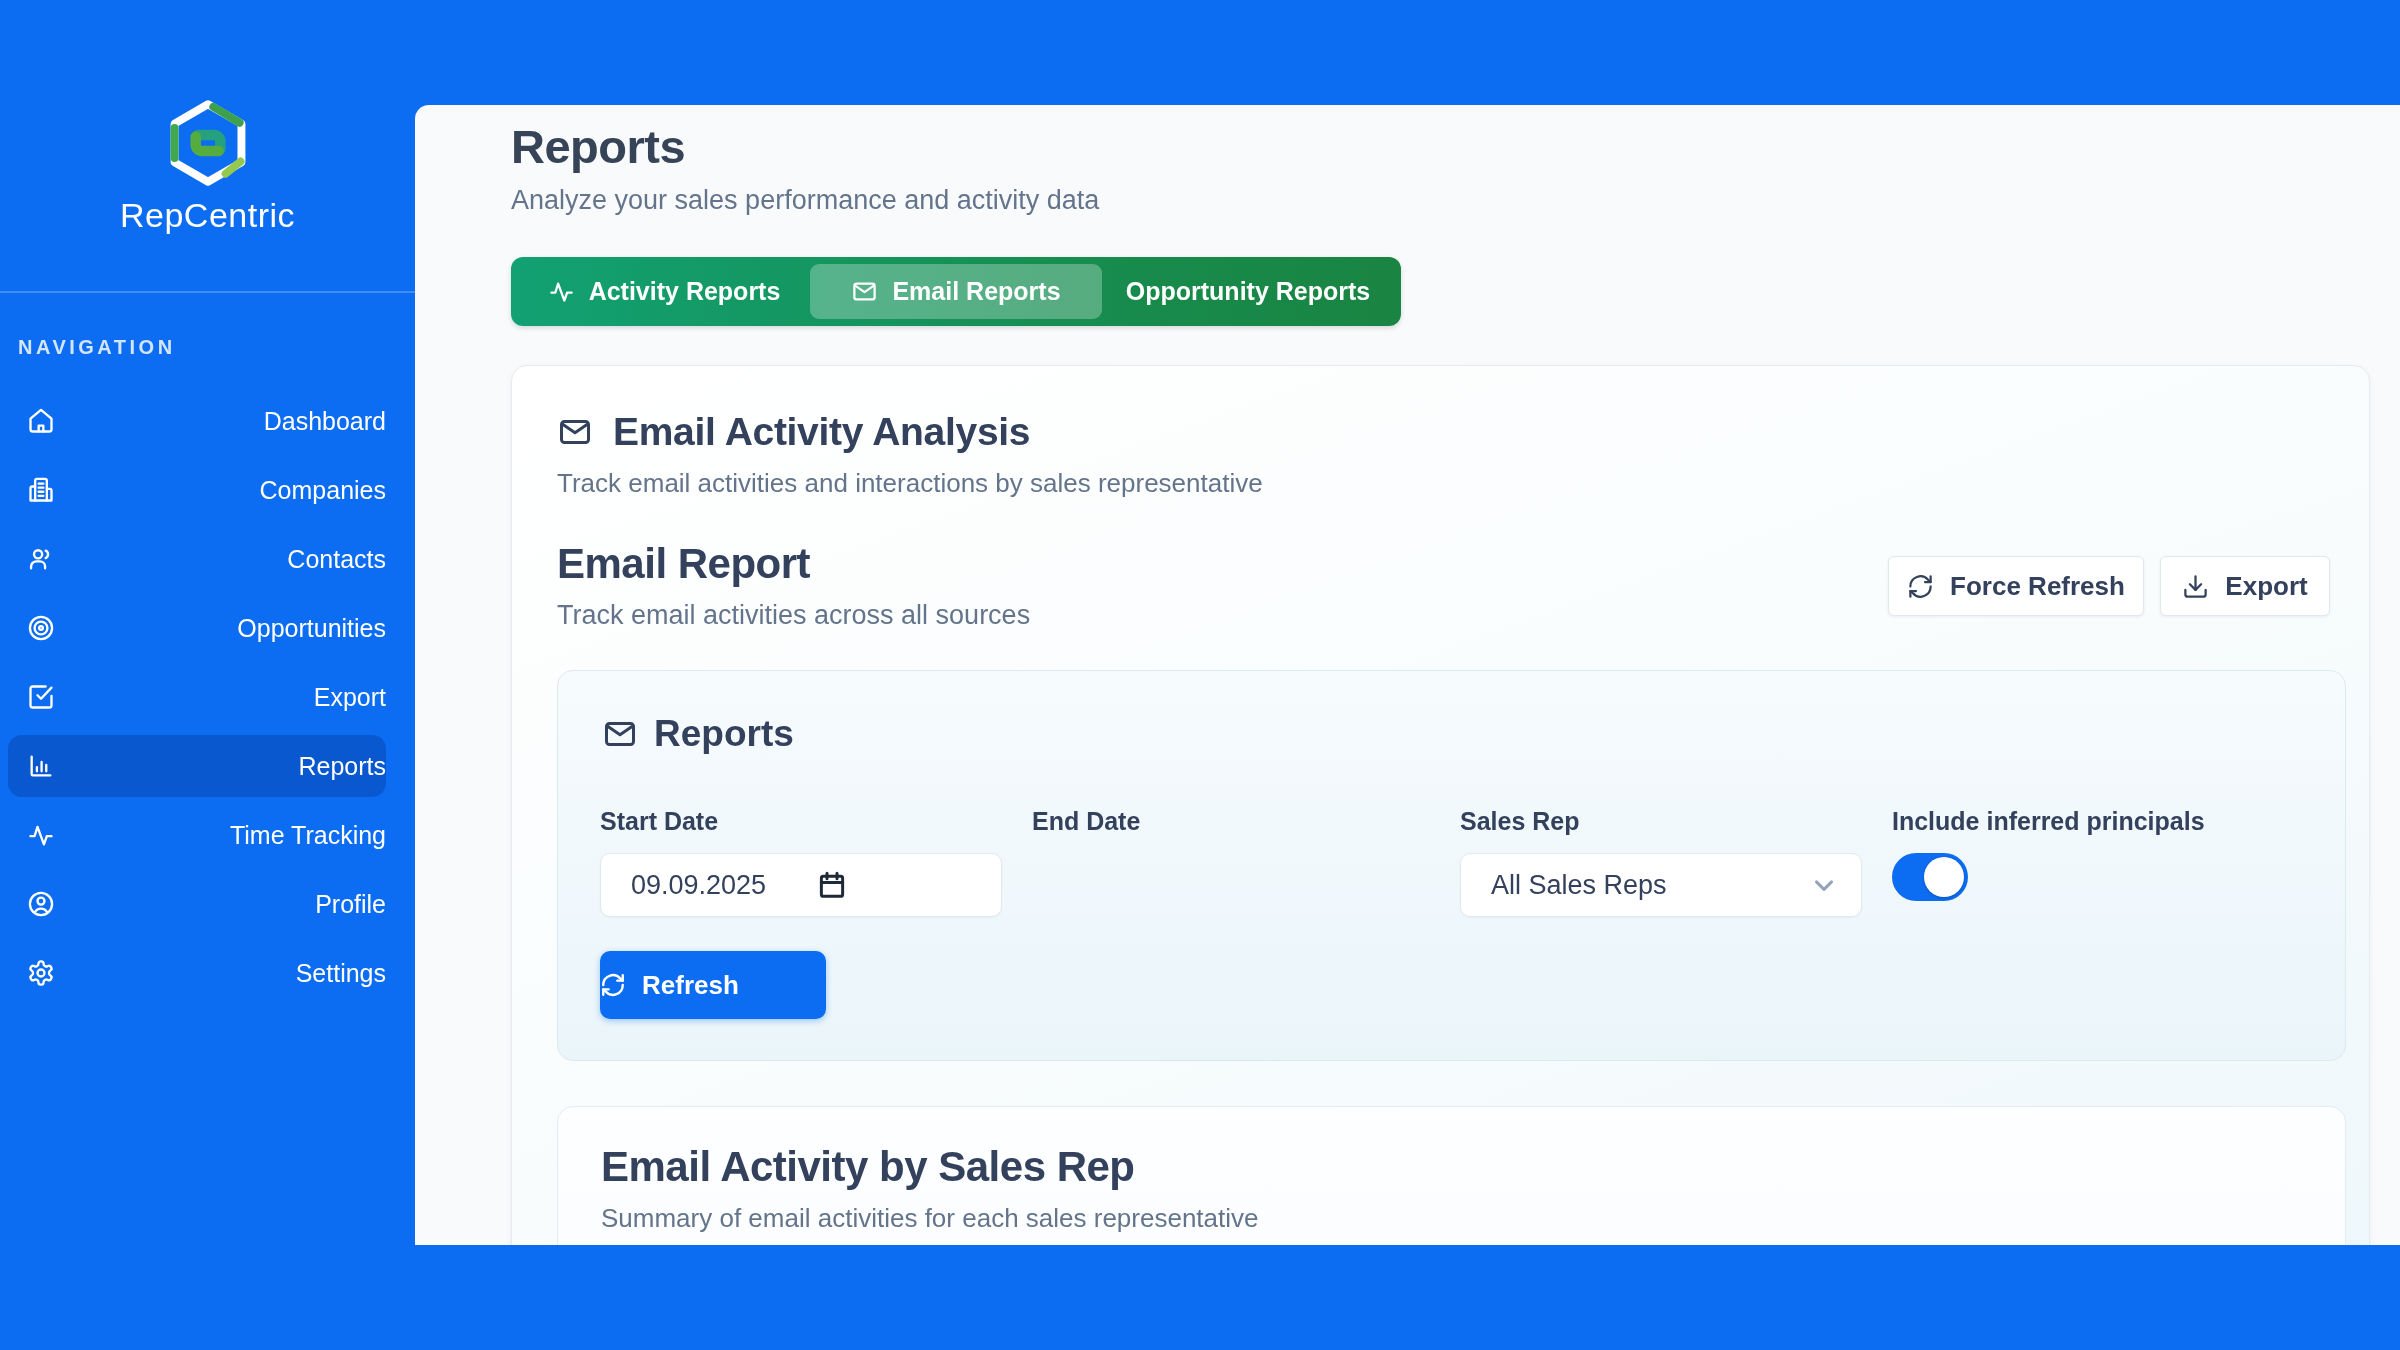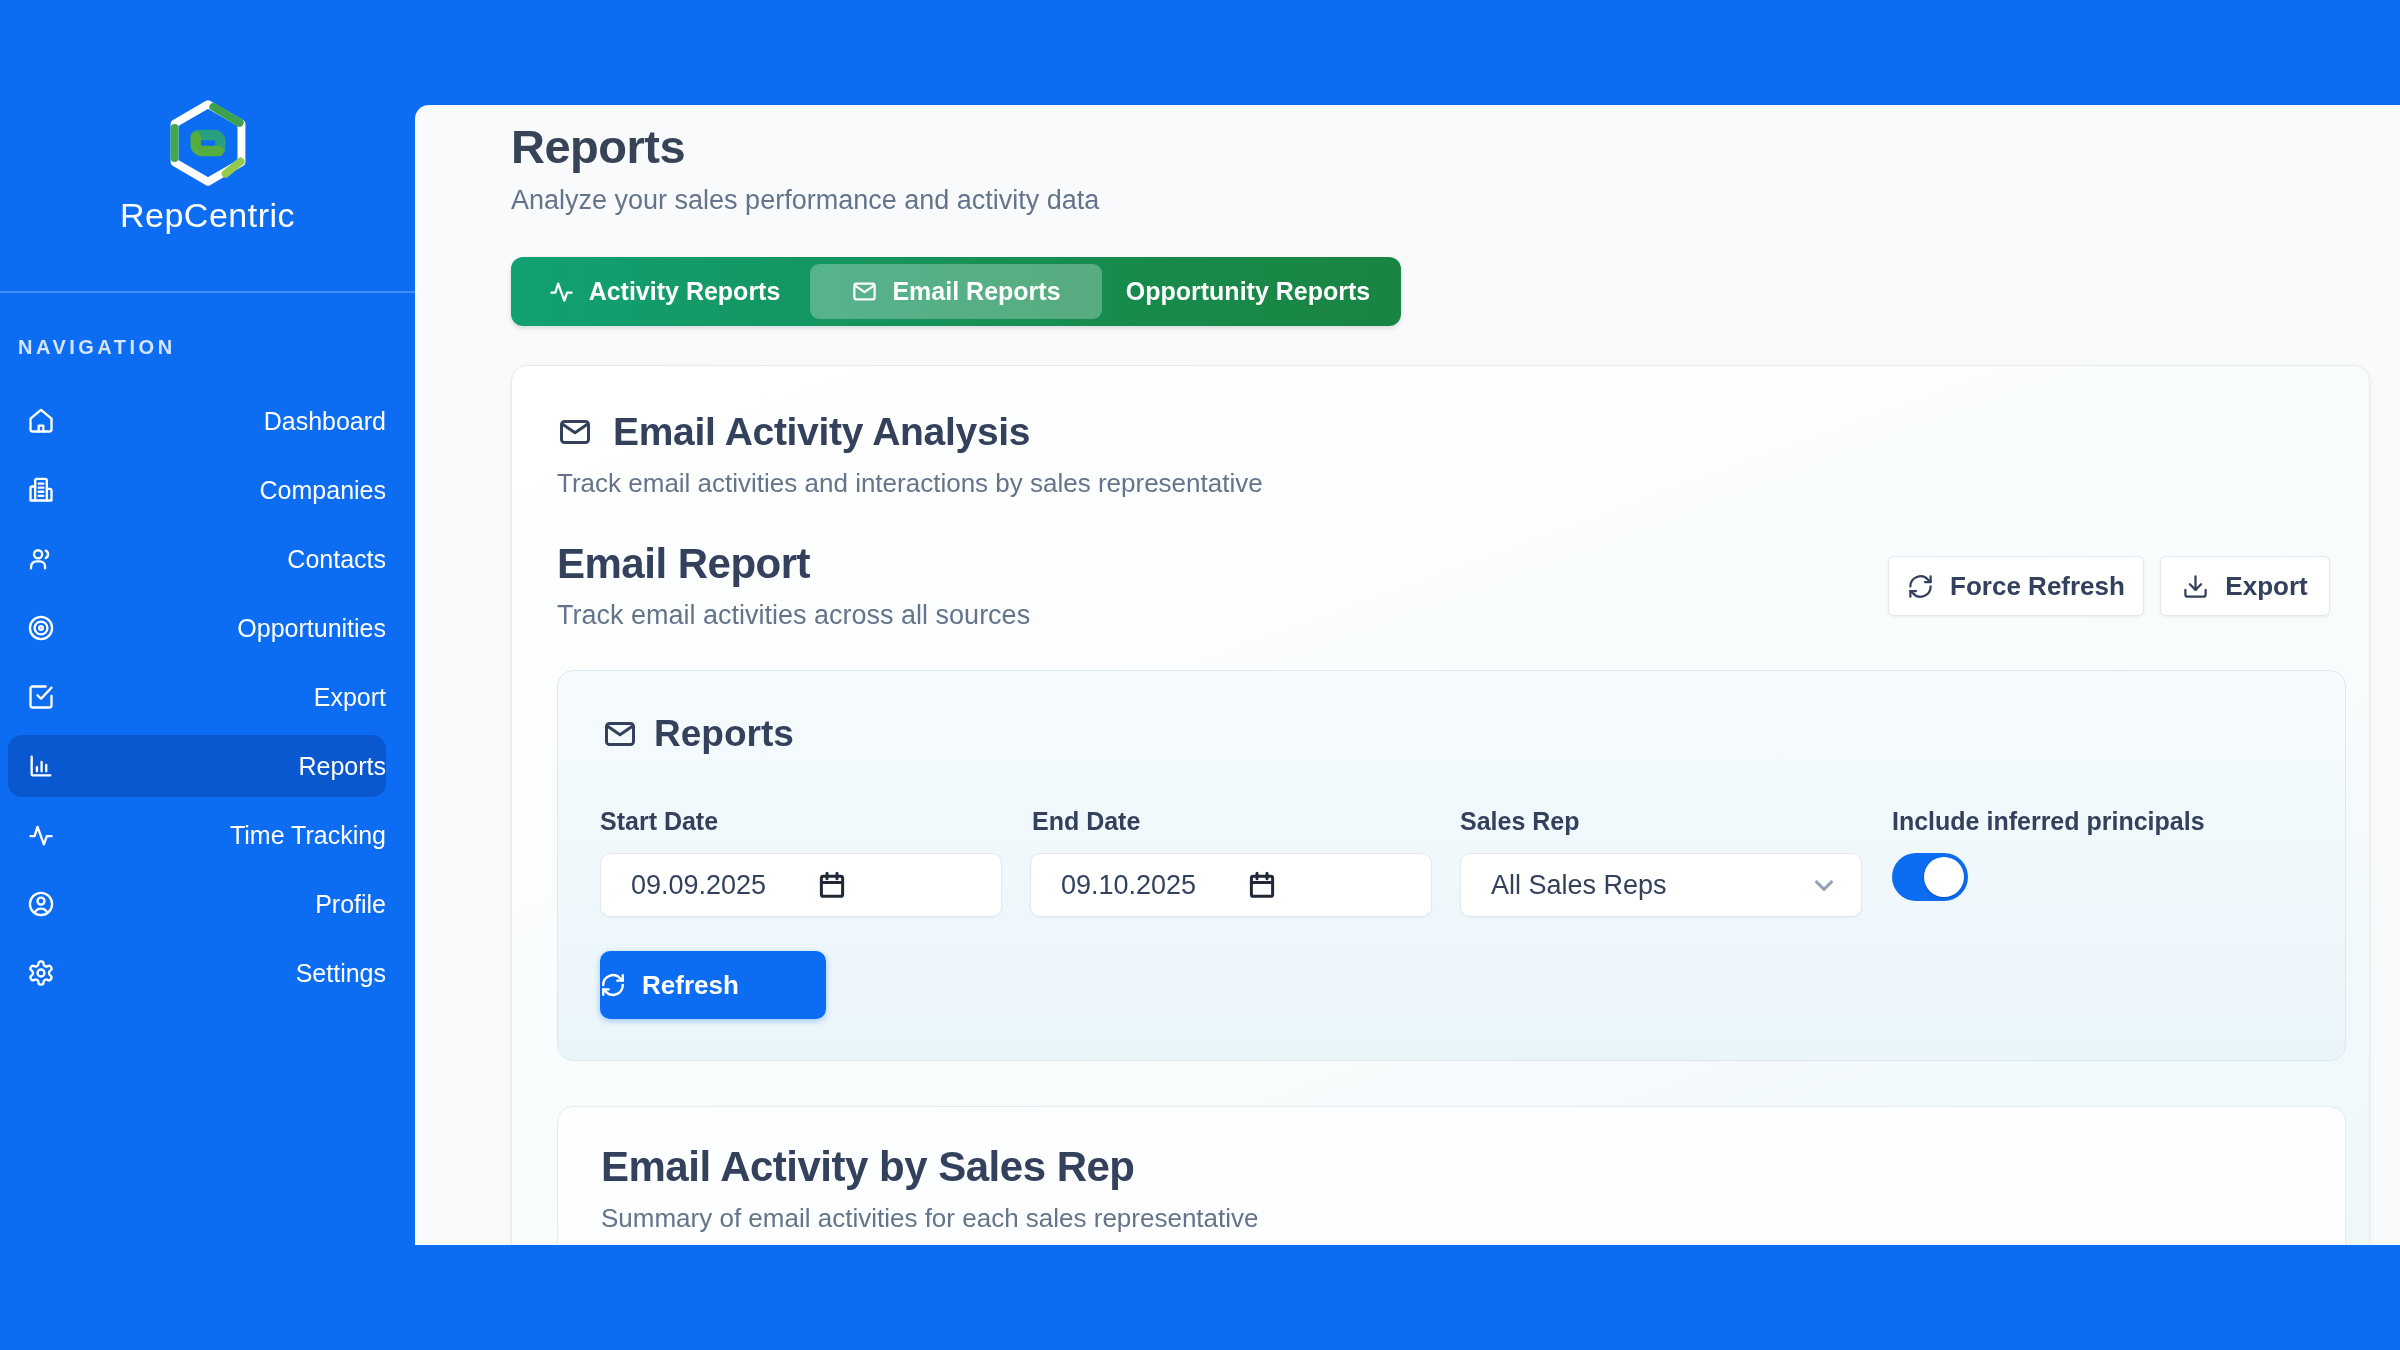--- a/index.html
+++ b/index.html
@@ -274,27 +274,20 @@
       <div class="f-label" style="left:902px">Sales Rep</div>
       <div class="f-label" style="left:1334px">Include inferred principals</div>
 
       <div class="field" style="left:42px">
         <span>09.09.2025</span>
         <svg class="cal-icon" viewBox="0 0 24 24">
             <rect x="3.5" y="5" width="17" height="16" rx="1.5"></rect>
             <path d="M8 2.5V7M16 2.5V7M3.5 10h17"></path>
           </svg>
       </div>
-      <div class="field" style="left:472px">
-        <span>09.10.2025</span>
-        <svg class="cal-icon" viewBox="0 0 24 24">
-            <rect x="3.5" y="5" width="17" height="16" rx="1.5"></rect>
-            <path d="M8 2.5V7M16 2.5V7M3.5 10h17"></path>
-          </svg>
-      </div>
       <div class="field" style="left:902px">
         <span>All Sales Reps</span>
         <svg class="chev" viewBox="0 0 24 24">
             <path d="m6 9.5 6 6 6-6"></path>
           </svg>
       </div>
 
       <div class="toggle">
         <div class="knob"></div>
       </div>

